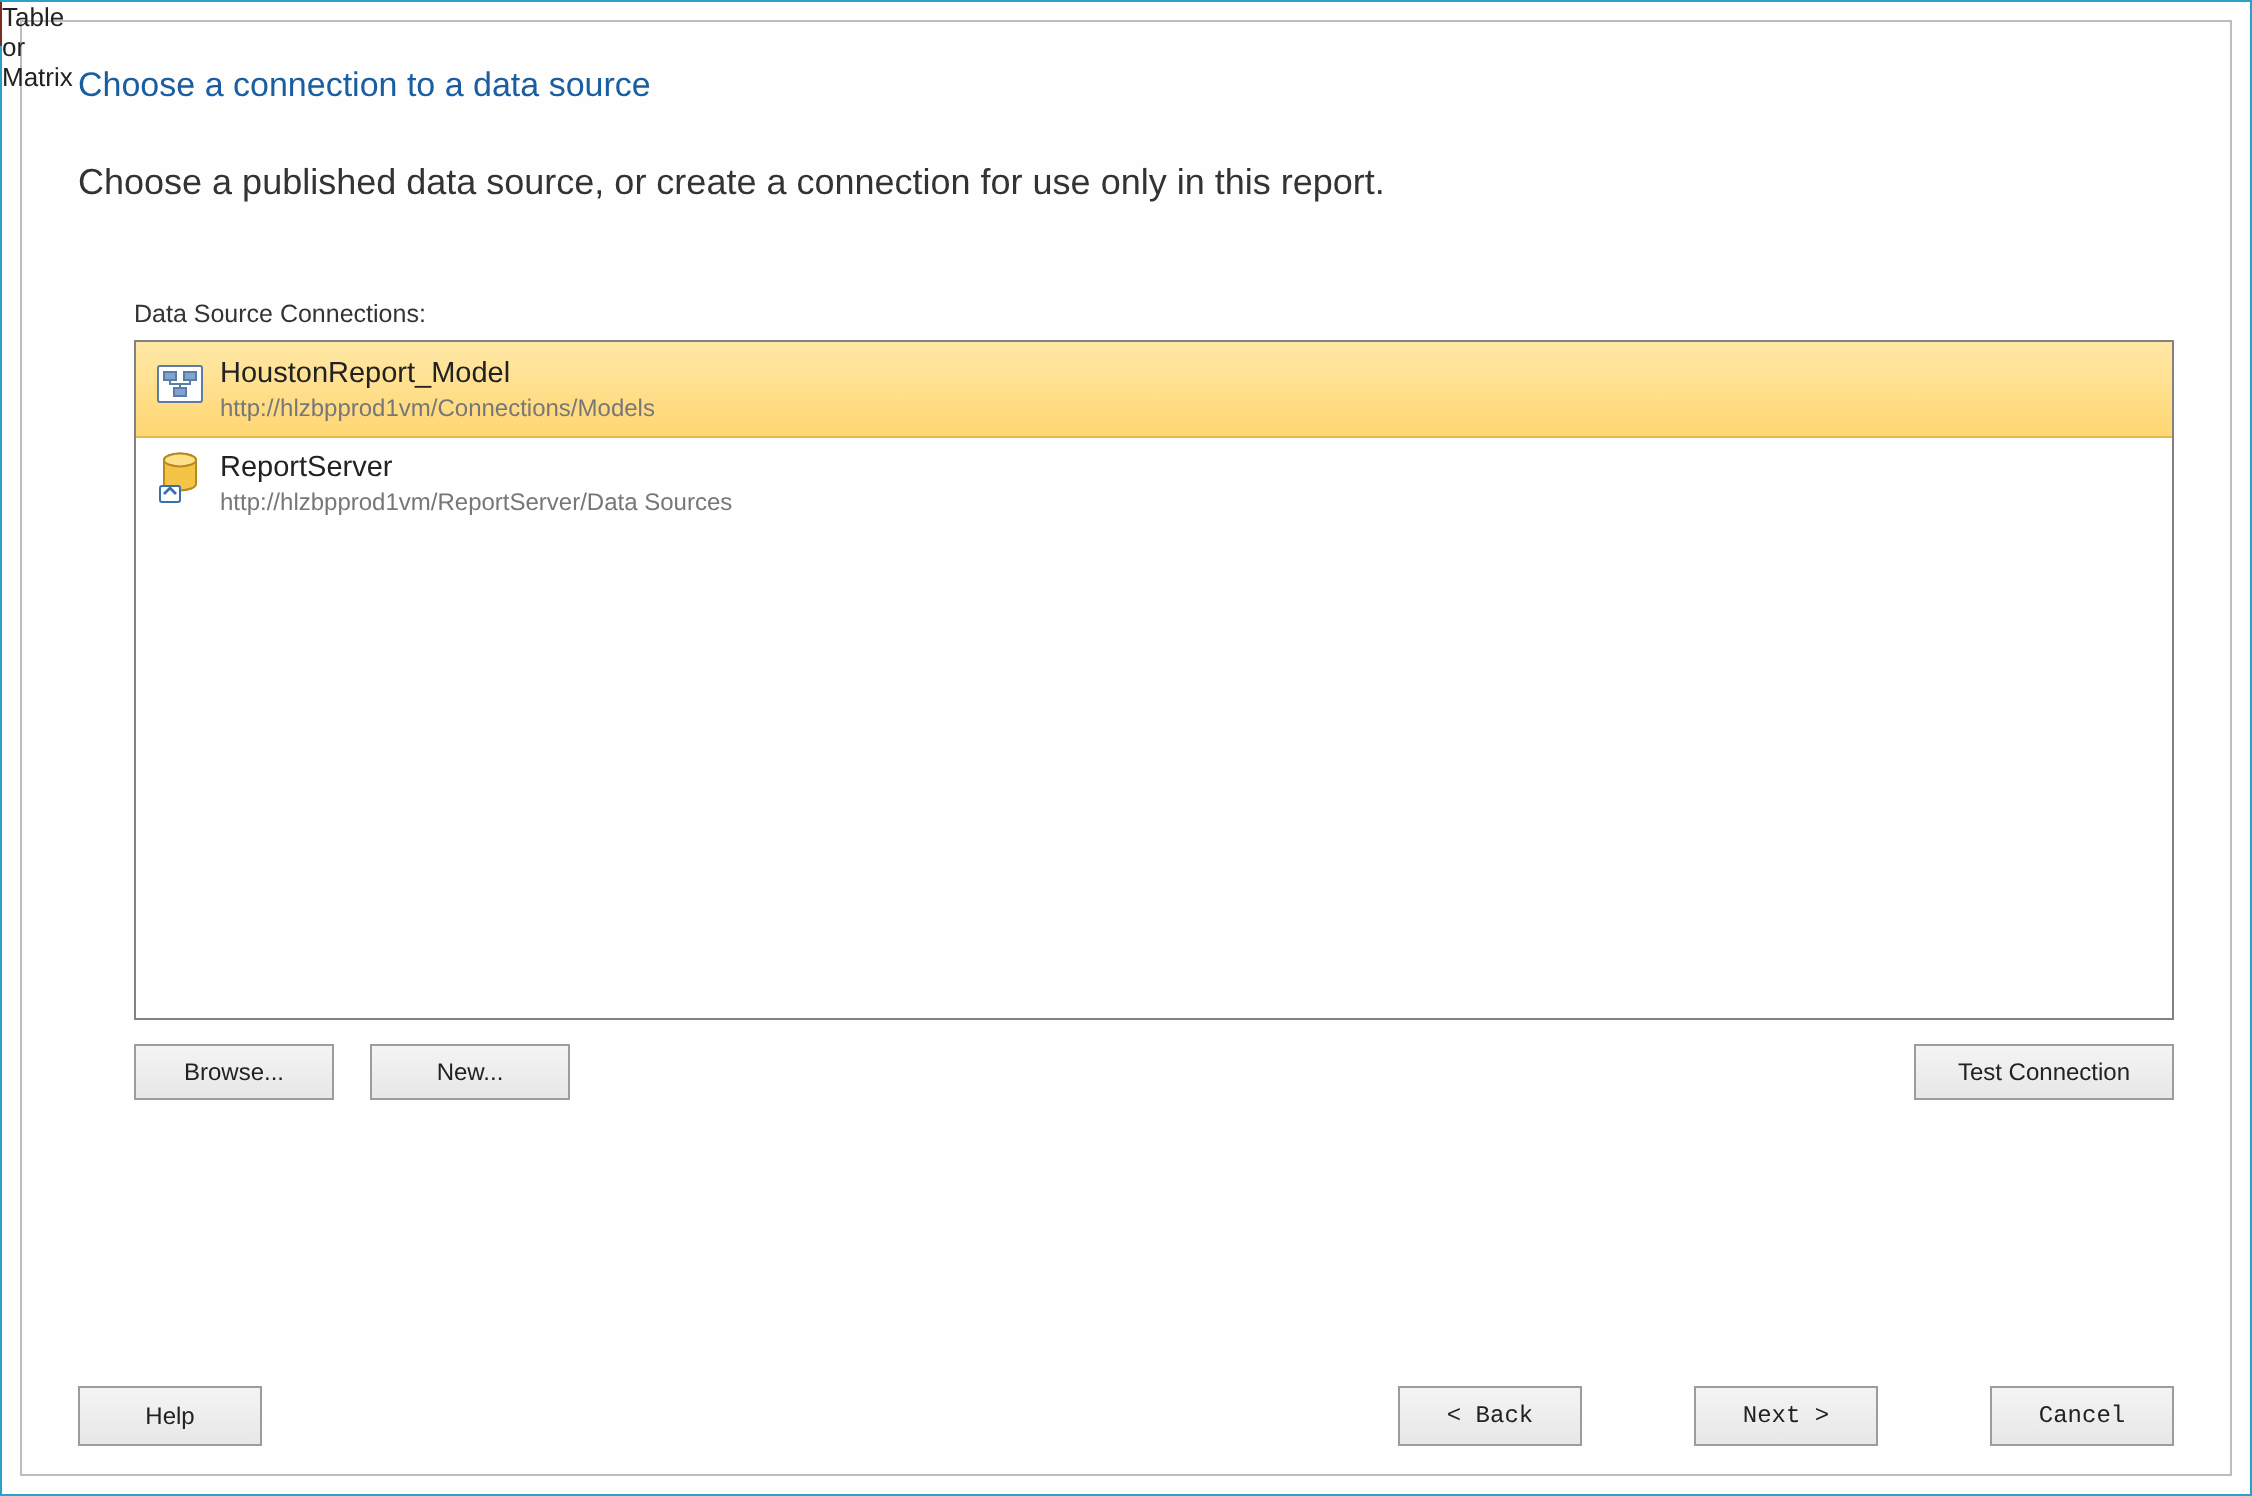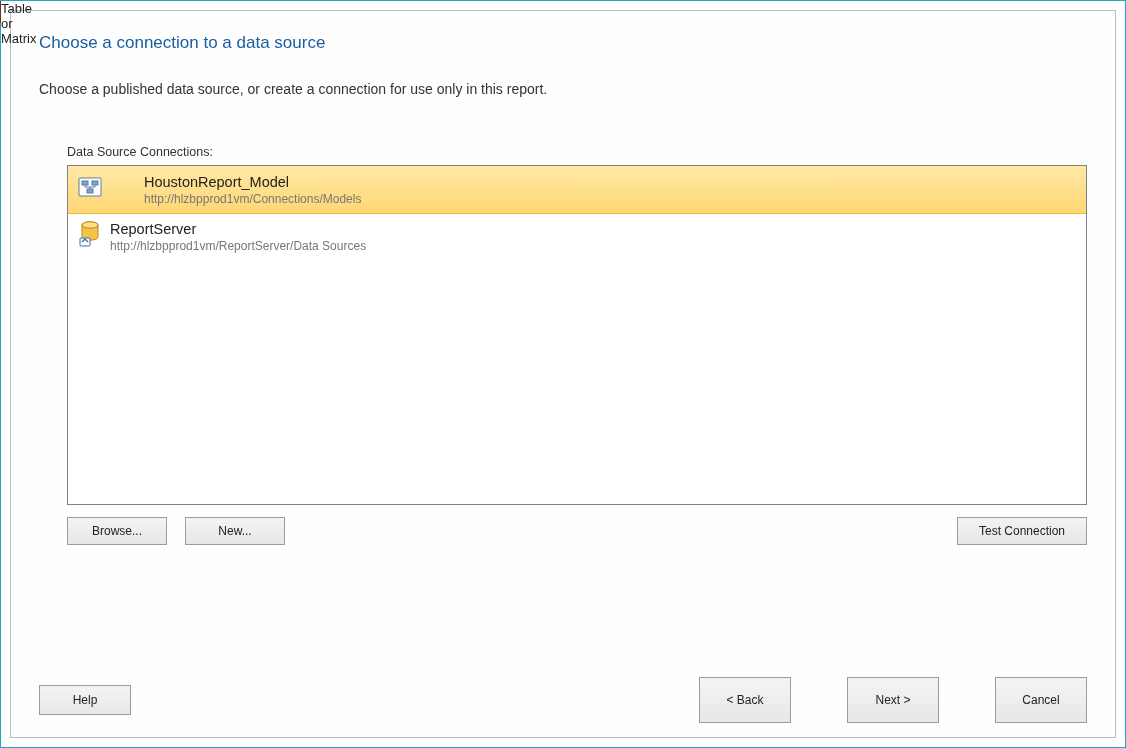--- a/index.html
+++ b/index.html
@@ -61,21 +61,21 @@
     padding: 20px 28px 14px 28px;
   }
   .heading {
     color: #1a5ea0;
     font-size: 17px;
     margin: 2px 0 28px 0;
     font-weight: normal;
   }
   .subheading {
     color: #333;
-    font-size: 14px;
+    font-size: 18px;
     margin-bottom: 48px;
   }
   .list-label {
     font-size: 12.5px;
     color: #333;
     margin-left: 28px;
     margin-bottom: 6px;
   }
   .list-box {
     margin-left: 28px;
@@ -86,21 +86,20 @@
   }
   .ds-item {
     display: flex;
     align-items: flex-start;
     padding: 6px 8px 6px 8px;
   }
   .ds-item.selected {
     background: linear-gradient(#ffe8a6, #ffd773);
     border: 1px solid #e7b74a;
     margin: -1px;
-    gap: 34px;
   }
   .ds-icon {
     width: 28px;
     height: 30px;
     flex: 0 0 28px;
     display: flex;
     align-items: center;
     justify-content: center;
     margin-right: 6px;
   }
@@ -143,21 +142,21 @@
   .btn-wide { width: 130px; height: 28px; }
   .footer {
     margin-top: auto;
     padding-top: 110px;
     display: flex;
     align-items: center;
     gap: 44px;
   }
   .footer .help { width: 92px; height: 30px; }
   .footer .spacer { flex: 1; }
-  .footer .navbtn { width: 92px; height: 46px; margin-left: 12px; }
+  .footer .navbtn { width: 92px; height: 30px; margin-left: 12px; font-family: Liberation Mono, monospace; }
 </style>
 </head>
 <body>
 
 <div class="window">
   <div class="titlebar">
     <div class="titlebar-title">New Table or Matrix</div>
     <div class="close-btn">
       <span>
         <svg width="14" height="12" viewBox="0 0 14 12">

